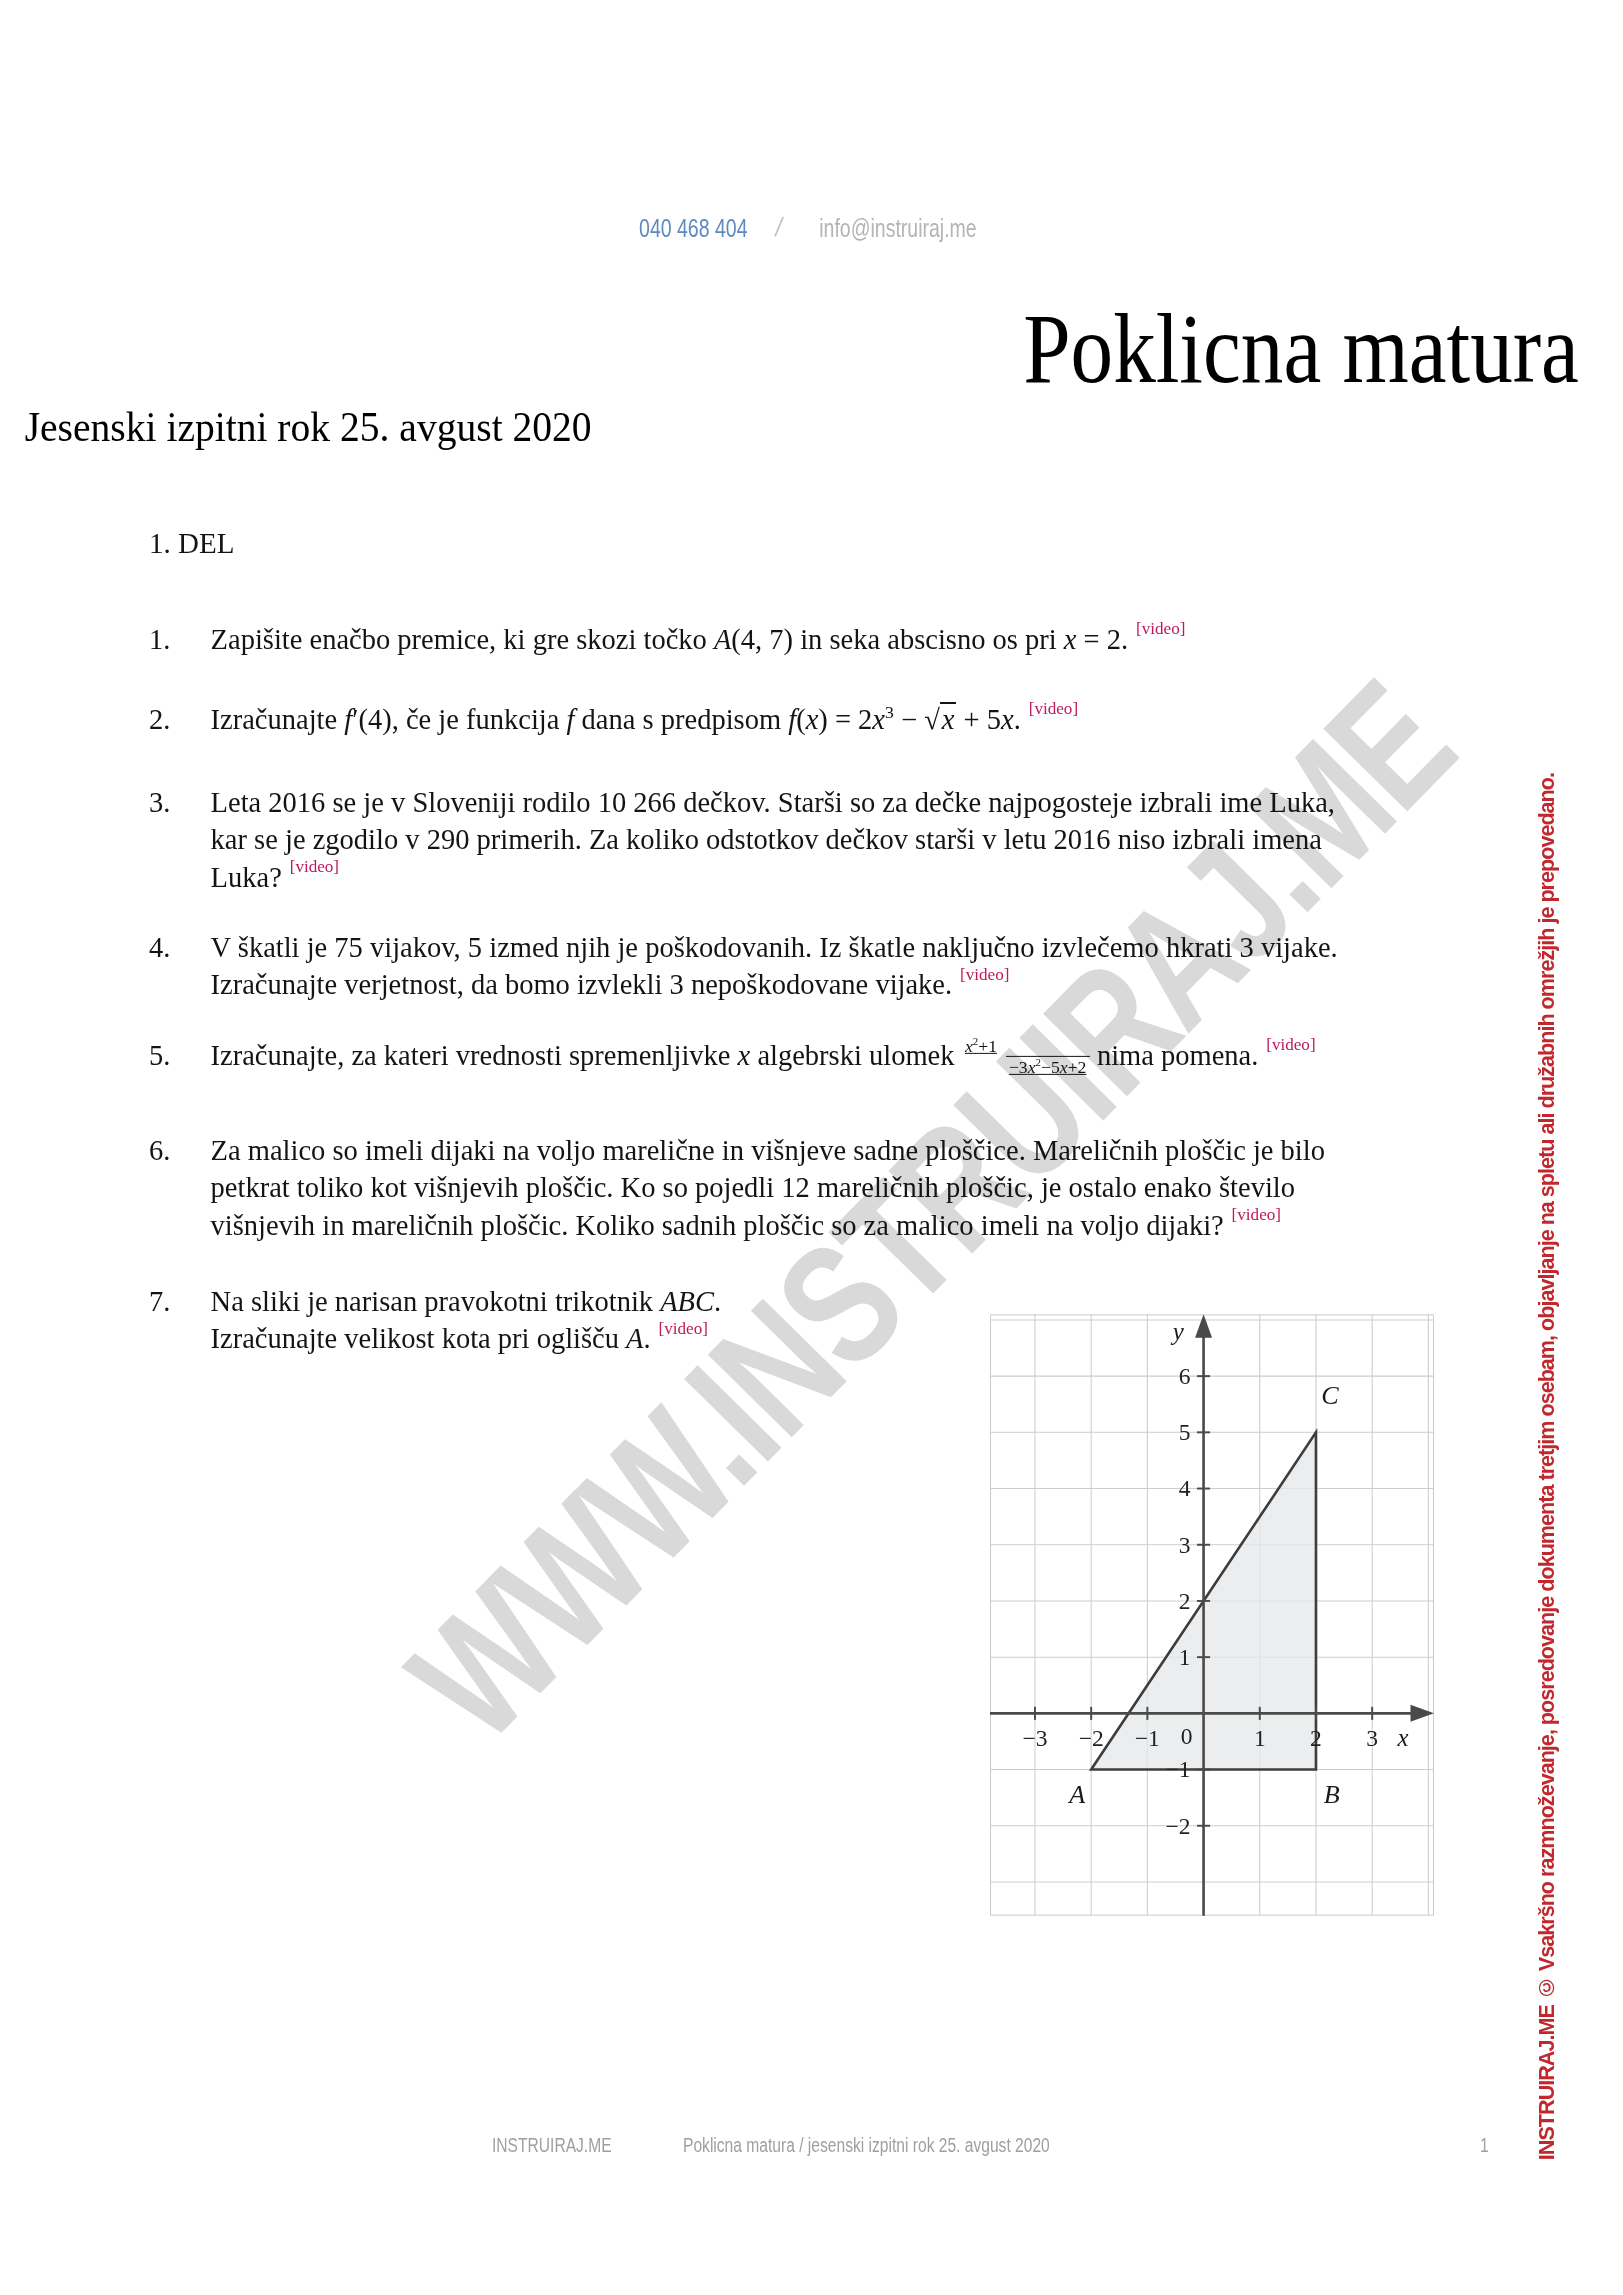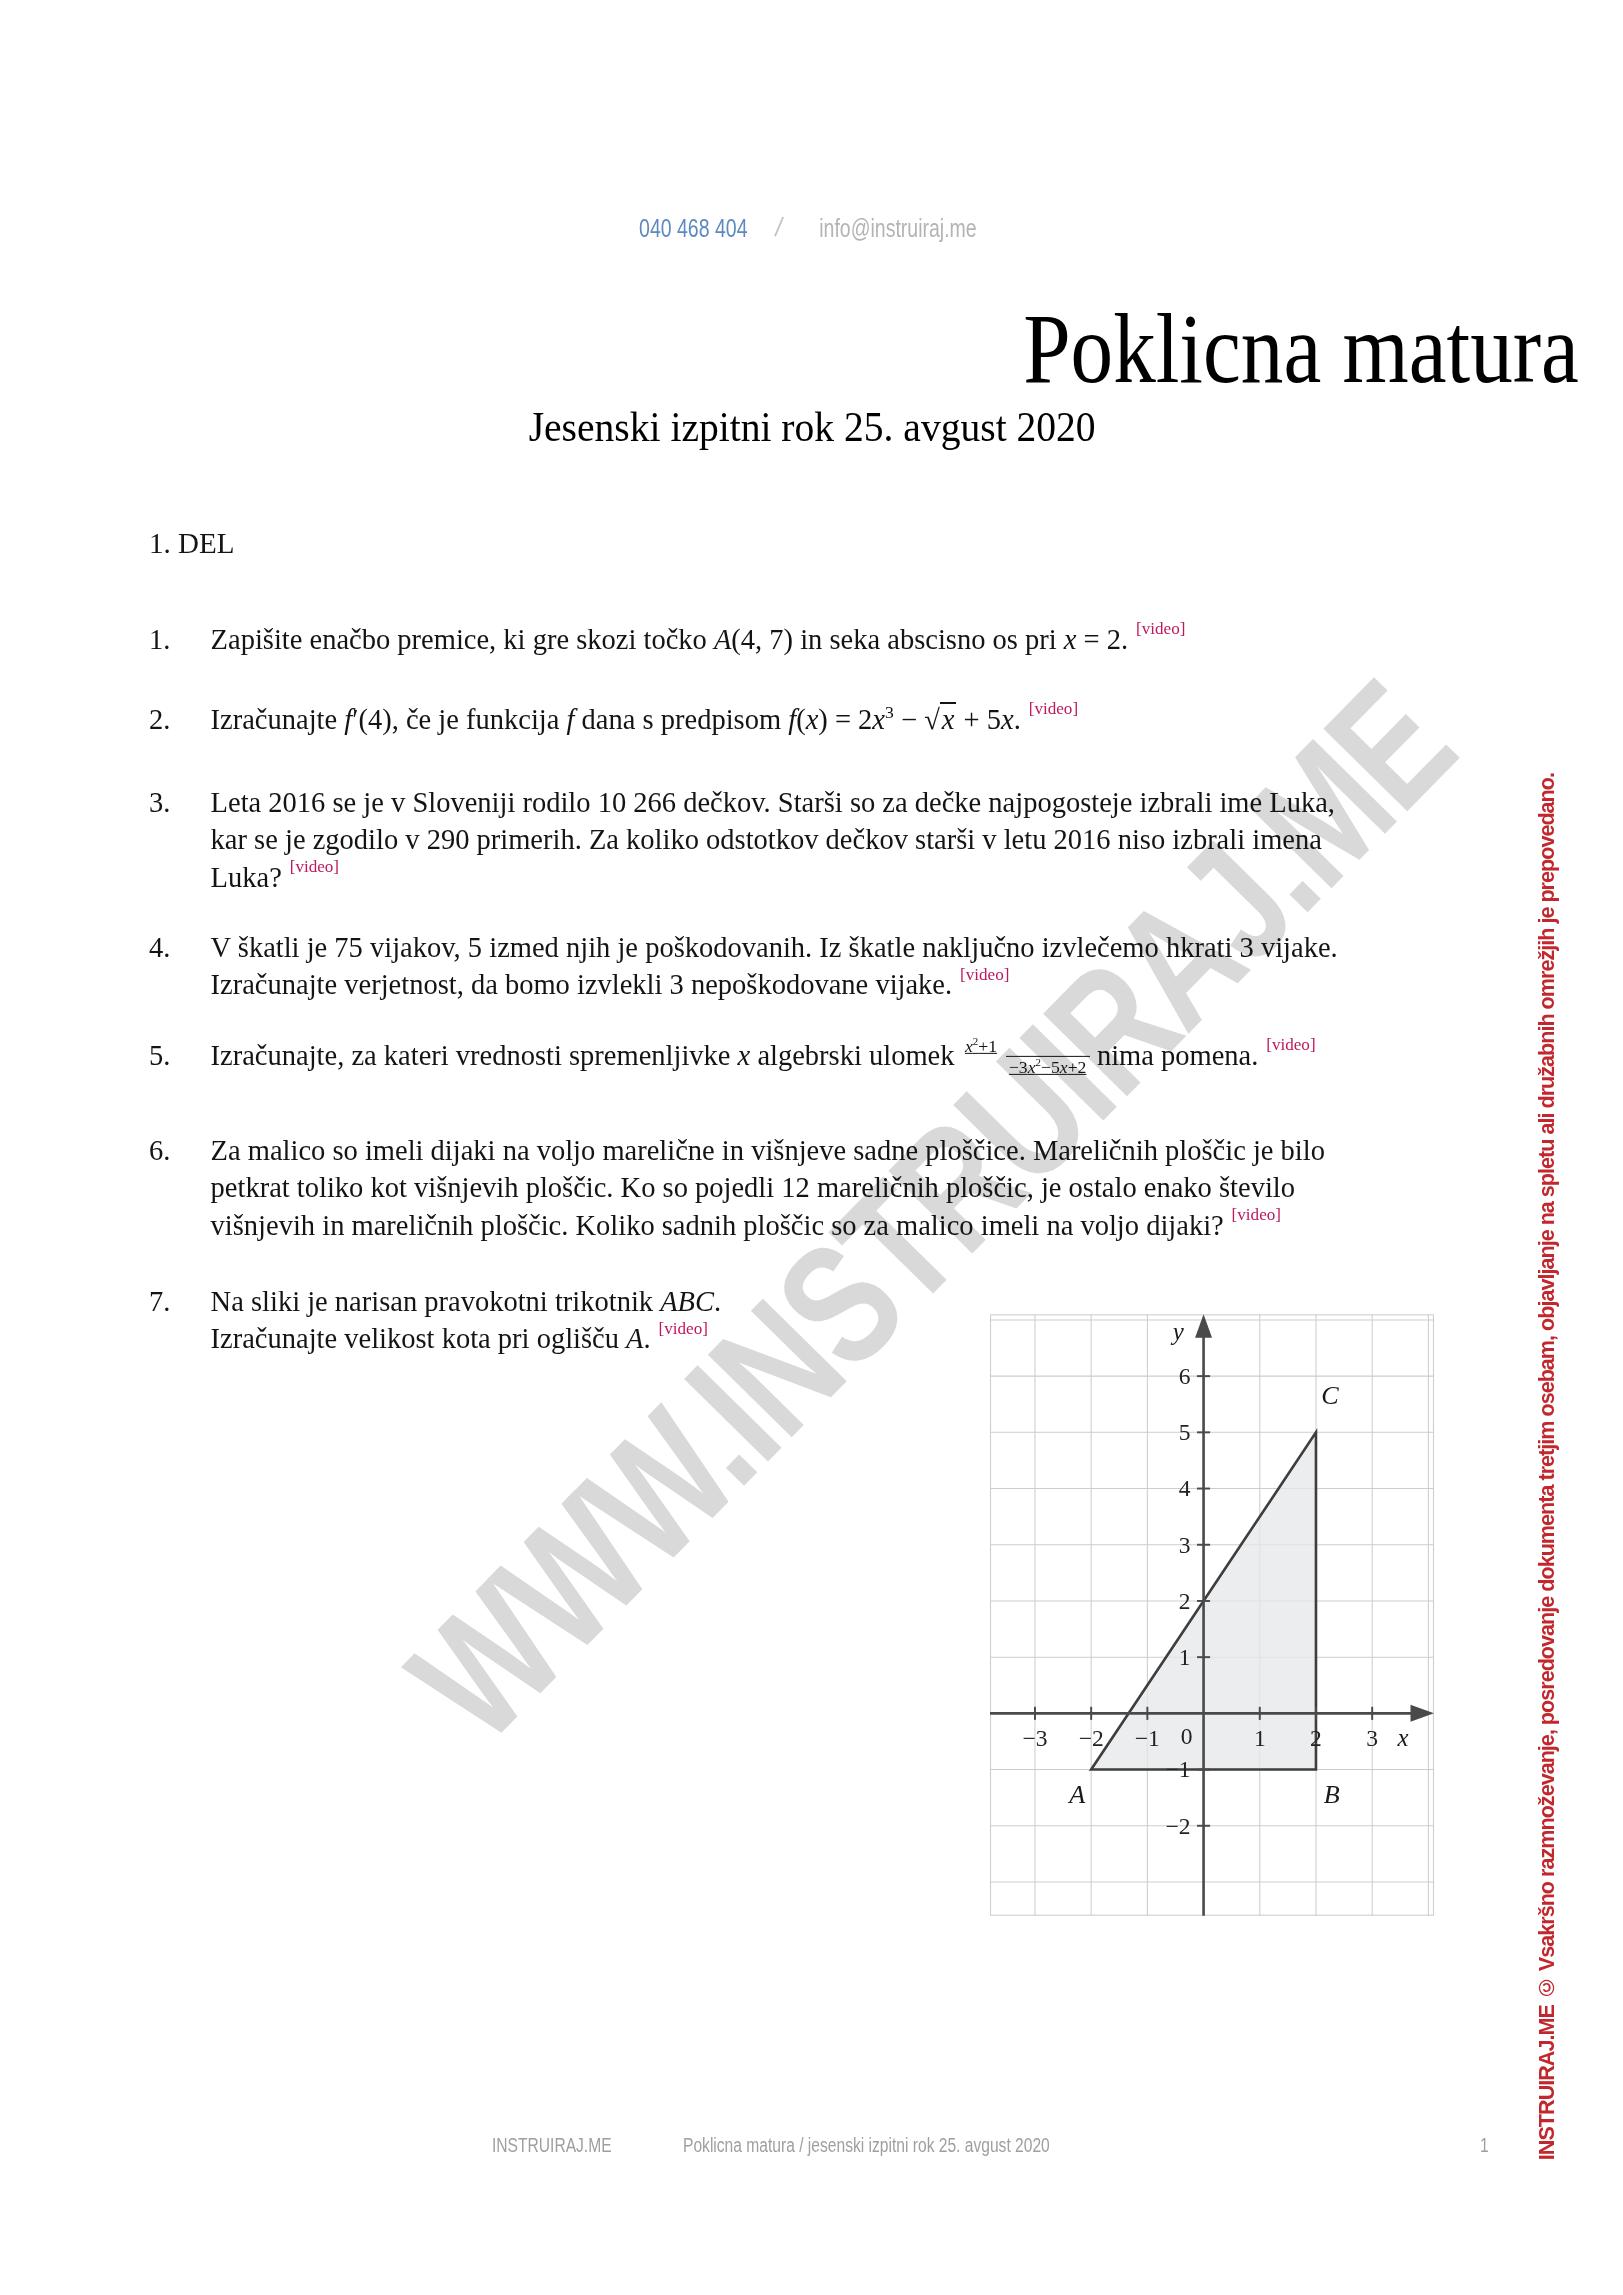--- a/index.html
+++ b/index.html
@@ -17,21 +17,21 @@
   .brand{display:inline-block;transform:scaleX(.70);font-size:50px;color:#4d82be;letter-spacing:0;}
   .tagline{display:inline-block;transform:scaleX(.70);font-size:37px;color:#a6a6a6;margin-left:-9.2px;}
   .hdr2{position:absolute;top:211px;left:0;width:100%;text-align:center;white-space:nowrap;
         font-family:"Liberation Sans",sans-serif;z-index:2;}
   .phone{display:inline-block;transform:scaleX(.75);font-size:26px;color:#5d89c0;}
   .hsep{display:inline-block;transform:scaleX(.75) rotate(14deg);font-size:29px;color:#c2c2c2;margin:0 6.5px;}
   .email{display:inline-block;transform:scaleX(.75);font-size:26px;color:#b4b4b4;}
   
   .title{position:absolute;top:292px;left:0;width:100%;text-align:right;z-index:2;}
   .title span{display:inline-block;transform:scaleX(.86);font-size:99px;color:#000;}
-  .subtitle{position:absolute;top:402px;left:0;width:100%;text-align:center;z-index:2;}
+  .subtitle{position:absolute;top:402px;left:0;width:100%;text-align:left;z-index:2;}
   .subtitle span{display:inline-block;transform:scaleX(.92);font-size:43px;color:#000;}
   .sechead{position:absolute;left:149px;top:527px;font-size:29px;z-index:2;}
   
   #problems-list{list-style:none;margin:0;padding:0;}
   .prob{position:absolute;left:149px;width:1338px;display:flex;align-items:flex-start;
         font-size:28.5px;line-height:1.31;z-index:2;}
   .pnum{flex:none;width:38px;margin-right:23.6px;}
   .pbody{flex:1;}
   .prob.narrow .pbody{max-width:752px;}
   .mi{font-style:italic;}

